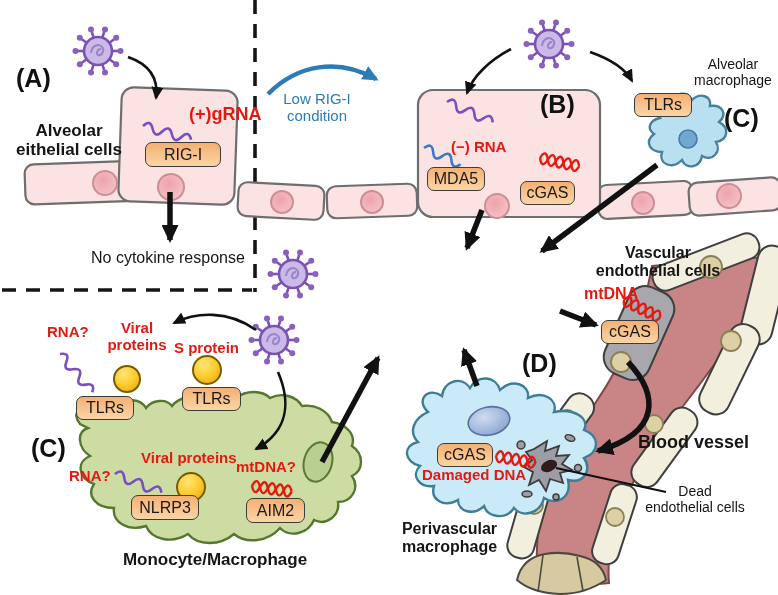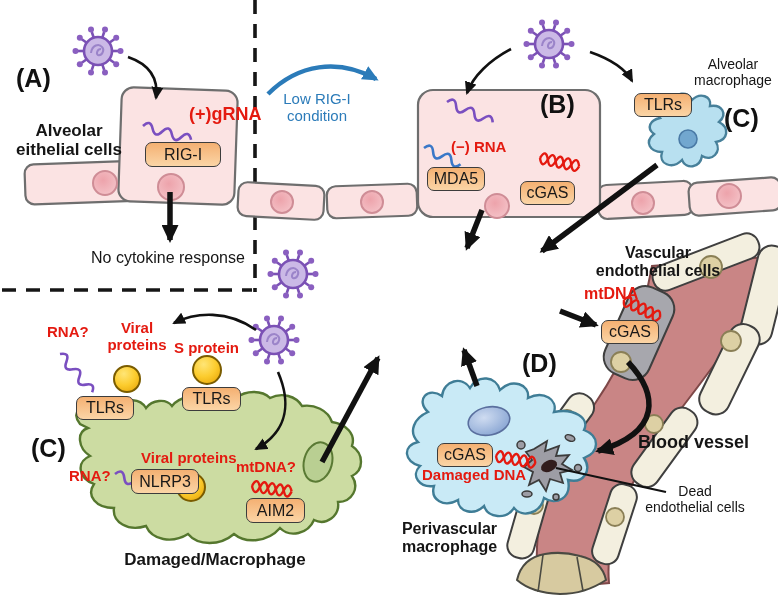--- a/index.html
+++ b/index.html
@@ -266,24 +266,24 @@
 
 <div class="lbl panel" style="left:31px;top:434px;">(C)</div>
 <div class="lbl red" style="left:47px;top:324px;font-size:15px;">RNA?</div>
 <div class="lbl red ctr" style="left:102px;top:320px;width:70px;font-size:15px;">Viral
 proteins</div>
 <div class="lbl red" style="left:174px;top:333px;font-size:15px;margin-top:7px;">S protein</div>
 <div class="box" style="left:76px;top:396px;width:58px;height:24px;">TLRs</div>
 <div class="box" style="left:182px;top:387px;width:59px;height:24px;">TLRs</div>
 <div class="lbl red" style="left:141px;top:450px;font-size:15px;">Viral proteins</div>
 <div class="lbl red" style="left:69px;top:468px;font-size:15px;">RNA?</div>
-<div class="box" style="left:131px;top:469px;width:68px;height:25px;">NLRP3</div>
+<div class="box" style="left:131px;top:495px;width:68px;height:25px;">NLRP3</div>
 <div class="lbl red" style="left:236px;top:459px;font-size:15px;">mtDNA?</div>
 <div class="box" style="left:246px;top:498px;width:59px;height:25px;">AIM2</div>
-<div class="lbl ctr" style="left:115px;top:550px;width:200px;font-size:17px;font-weight:700;">Damaged/Macrophage</div>
+<div class="lbl ctr" style="left:115px;top:550px;width:200px;font-size:17px;font-weight:700;">Monocyte/Macrophage</div>
 
 <div class="lbl ctr" style="left:588px;top:244px;width:140px;font-size:16px;font-weight:700;">Vascular
 endothelial cells</div>
 <div class="lbl red" style="left:584px;top:285px;font-size:16px;">mtDNA</div>
 <div class="box" style="left:601px;top:320px;width:58px;height:24px;">cGAS</div>
 <div class="lbl" style="left:638px;top:432px;font-size:18px;font-weight:700;">Blood vessel</div>
 <div class="lbl ctr" style="left:628px;top:484px;width:134px;font-size:14px;">Dead
 endothelial cells</div>
 
 <div class="lbl panel" style="left:522px;top:349px;">(D)</div>

